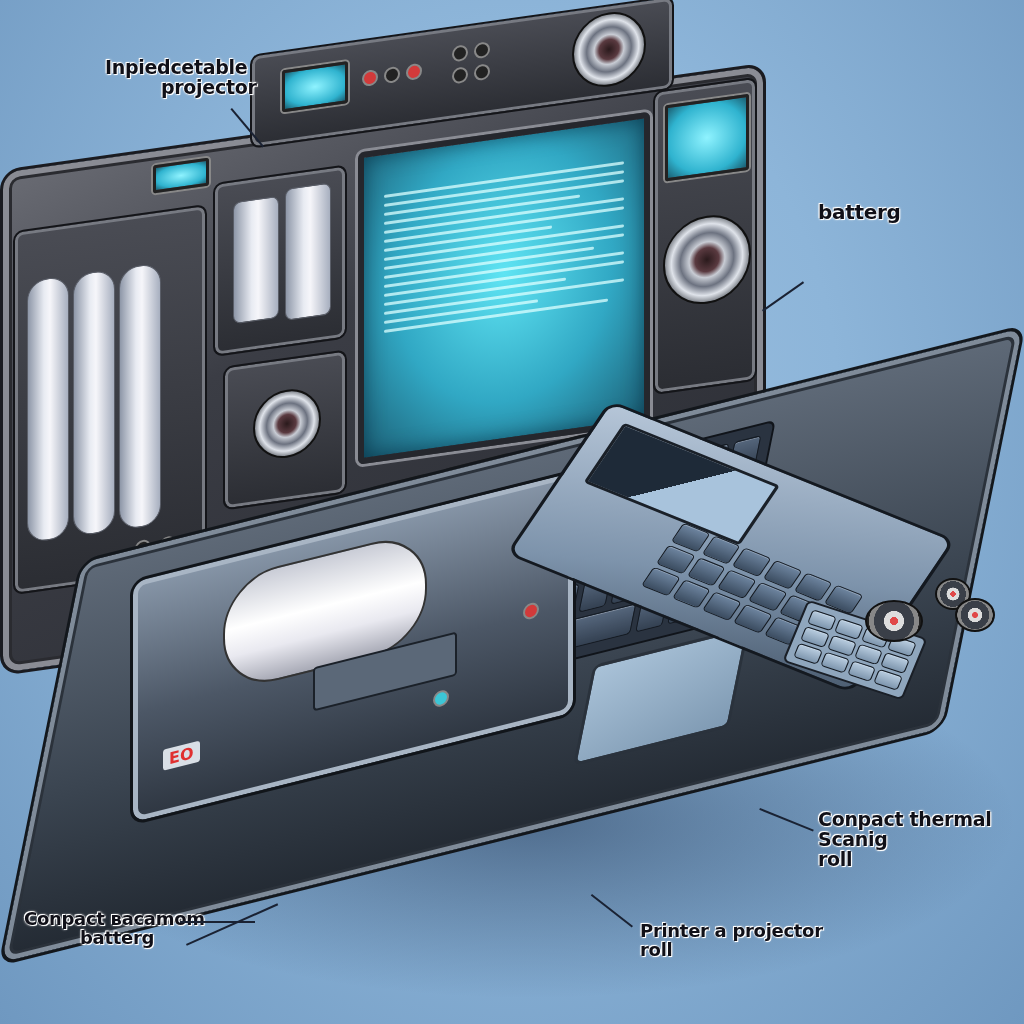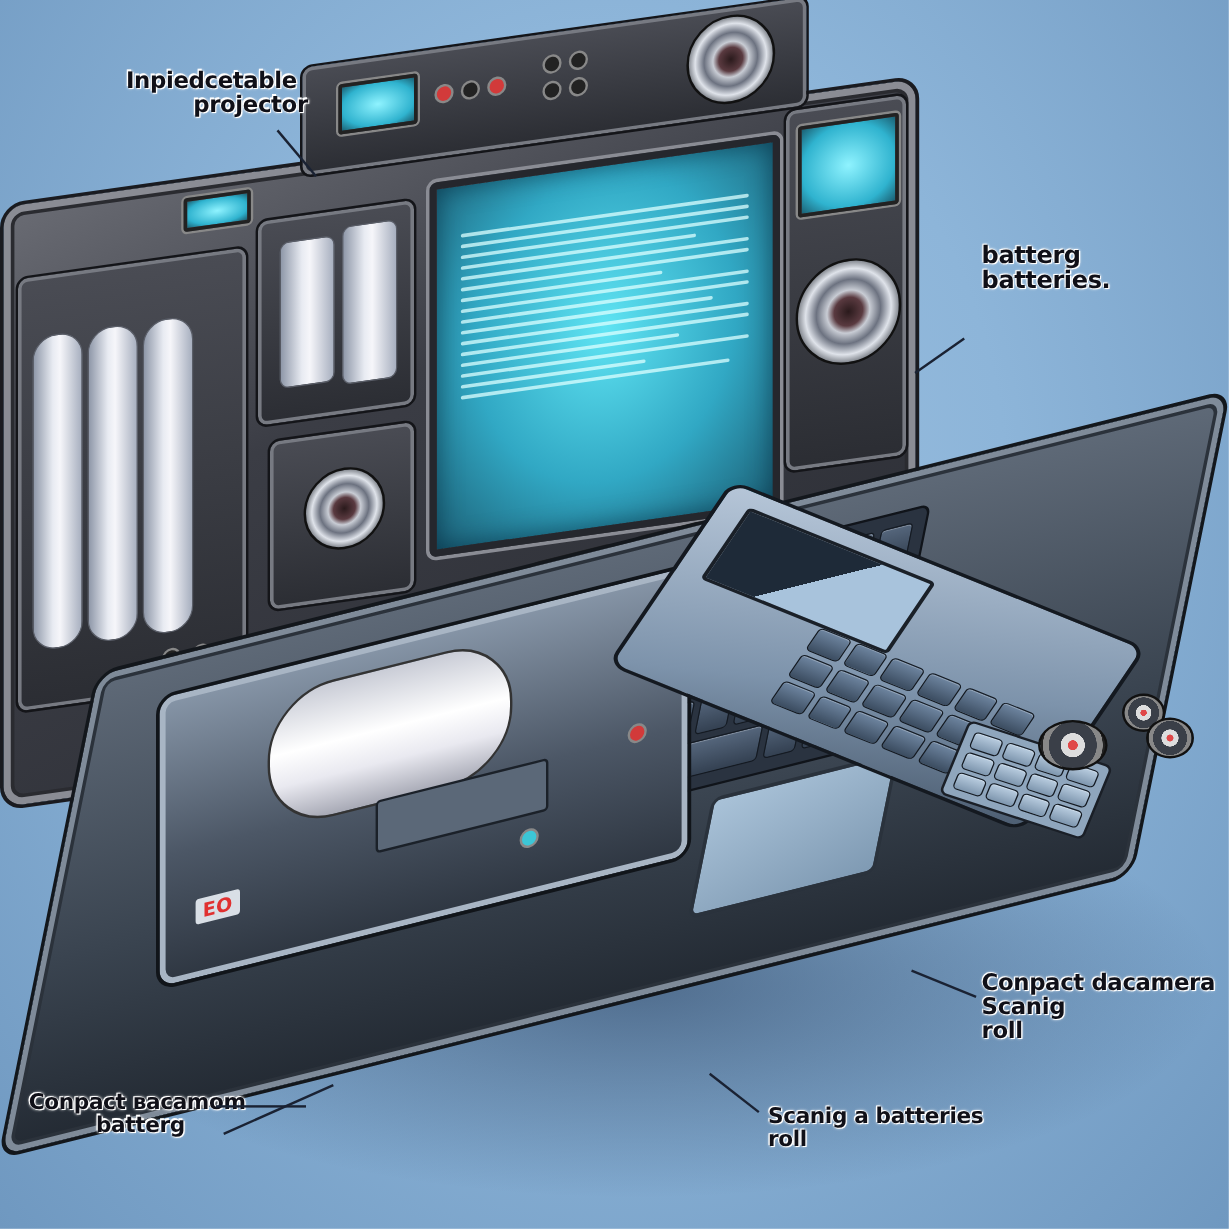--- a/index.html
+++ b/index.html
@@ -323,35 +323,34 @@
 <div class="dial" style="left:955px;top:598px;width:36px;height:30px;"></div>
 
 <div class="callout" style="left:105px;top:58px;font-size:19px;">
   <span>Inpiedcetable</span>
   <span style="padding-left:56px">projector</span>
 </div>
 <div class="leader" style="left:232px;top:108px;width:50px;transform:rotate(50deg);"></div>
 
 <div class="callout" style="left:818px;top:202px;font-size:20px;">
   <span>batterg</span>
-  <span>batteries.</span>
 </div>
 <div class="leader" style="left:762px;top:310px;width:50px;transform:rotate(-35deg);"></div>
 
 <div class="callout" style="left:818px;top:810px;font-size:19px;">
-  <span>Conpact dacamera</span>
+  <span>Conpact thermal</span>
   <span>Scanig</span>
   <span>roll</span>
 </div>
 <div class="leader" style="left:760px;top:808px;width:58px;transform:rotate(22deg);"></div>
 
 <div class="callout" style="left:24px;top:910px;font-size:18px;">
   <span>Conpact ʙacamom</span>
   <span style="padding-left:56px">batterg</span>
 </div>
 <div class="leader" style="left:180px;top:921px;width:75px;"></div>
 <div class="leader" style="left:186px;top:944px;width:100px;transform:rotate(-24deg);"></div>
 
 <div class="callout" style="left:640px;top:922px;font-size:18px;">
-  <span>Scanig a batteries</span>
+  <span>Printer a projector</span>
   <span>roll</span>
 </div>
 <div class="leader" style="left:592px;top:894px;width:52px;transform:rotate(38deg);"></div>
 
 </body></html>

